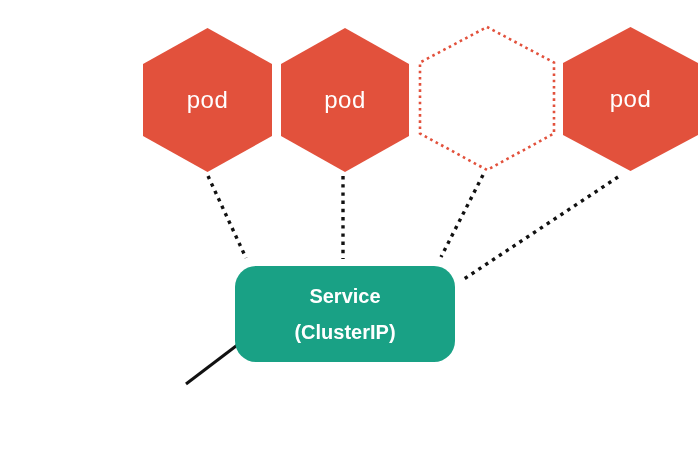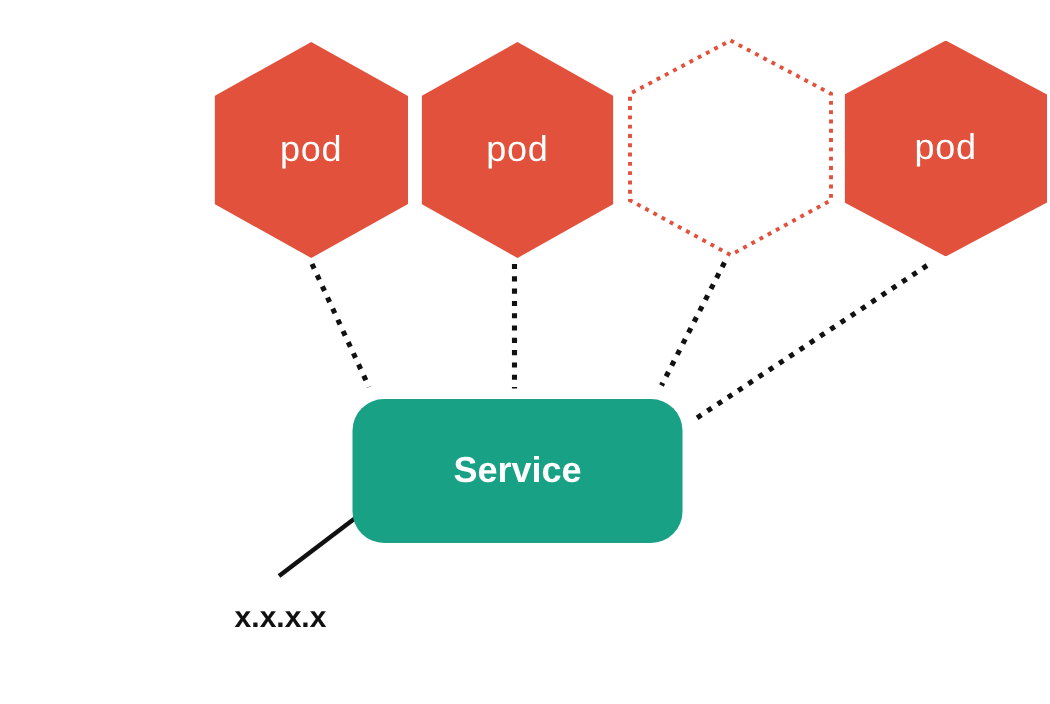--- a/index.html
+++ b/index.html
@@ -52,21 +52,21 @@
     left: 235px; top: 266px;
     width: 220px; height: 96px;
     background: var(--service-fill);
     border-radius: 21px;
     display: flex;
     flex-direction: column;
     align-items: center;
     justify-content: center;
     color: var(--text-on-fill);
     font-weight: bold;
-    font-size: 24px;
+    font-size: 20px;
     line-height: 36px;
     text-align: center;
   }
   .ip-label {
     position: absolute;
     left: 112px; top: 399px;
     width: 150px;
     text-align: center;
     color: var(--label-text);
     font-size: 20px;
@@ -98,19 +98,19 @@
   <svg class="dotted-hex" style="left:418px; top:25px;" width="138" height="147" viewBox="0 0 138 147" xmlns="http://www.w3.org/2000/svg">
     <polygon points="69,2 136,37.5 136,108.5 69,145 2,108.5 2,37.5" fill="none" style="stroke: var(--pod-outline-dotted);" stroke-width="2.6" stroke-dasharray="2.6 3.6"></polygon>
   </svg>
 
   <div class="hex" style="left:563px; top:27px; width:135px; height:144px;">
     <span class="pod-label">pod</span>
   </div>
 
   <div class="service-box">
     <div>Service</div>
+    <div>(ClusterIP)</div>
   </div>
 
   <div class="ip-label">
-    <div>x.x.x.x</div>
   </div>
 
 </div>
 
 </body></html>

